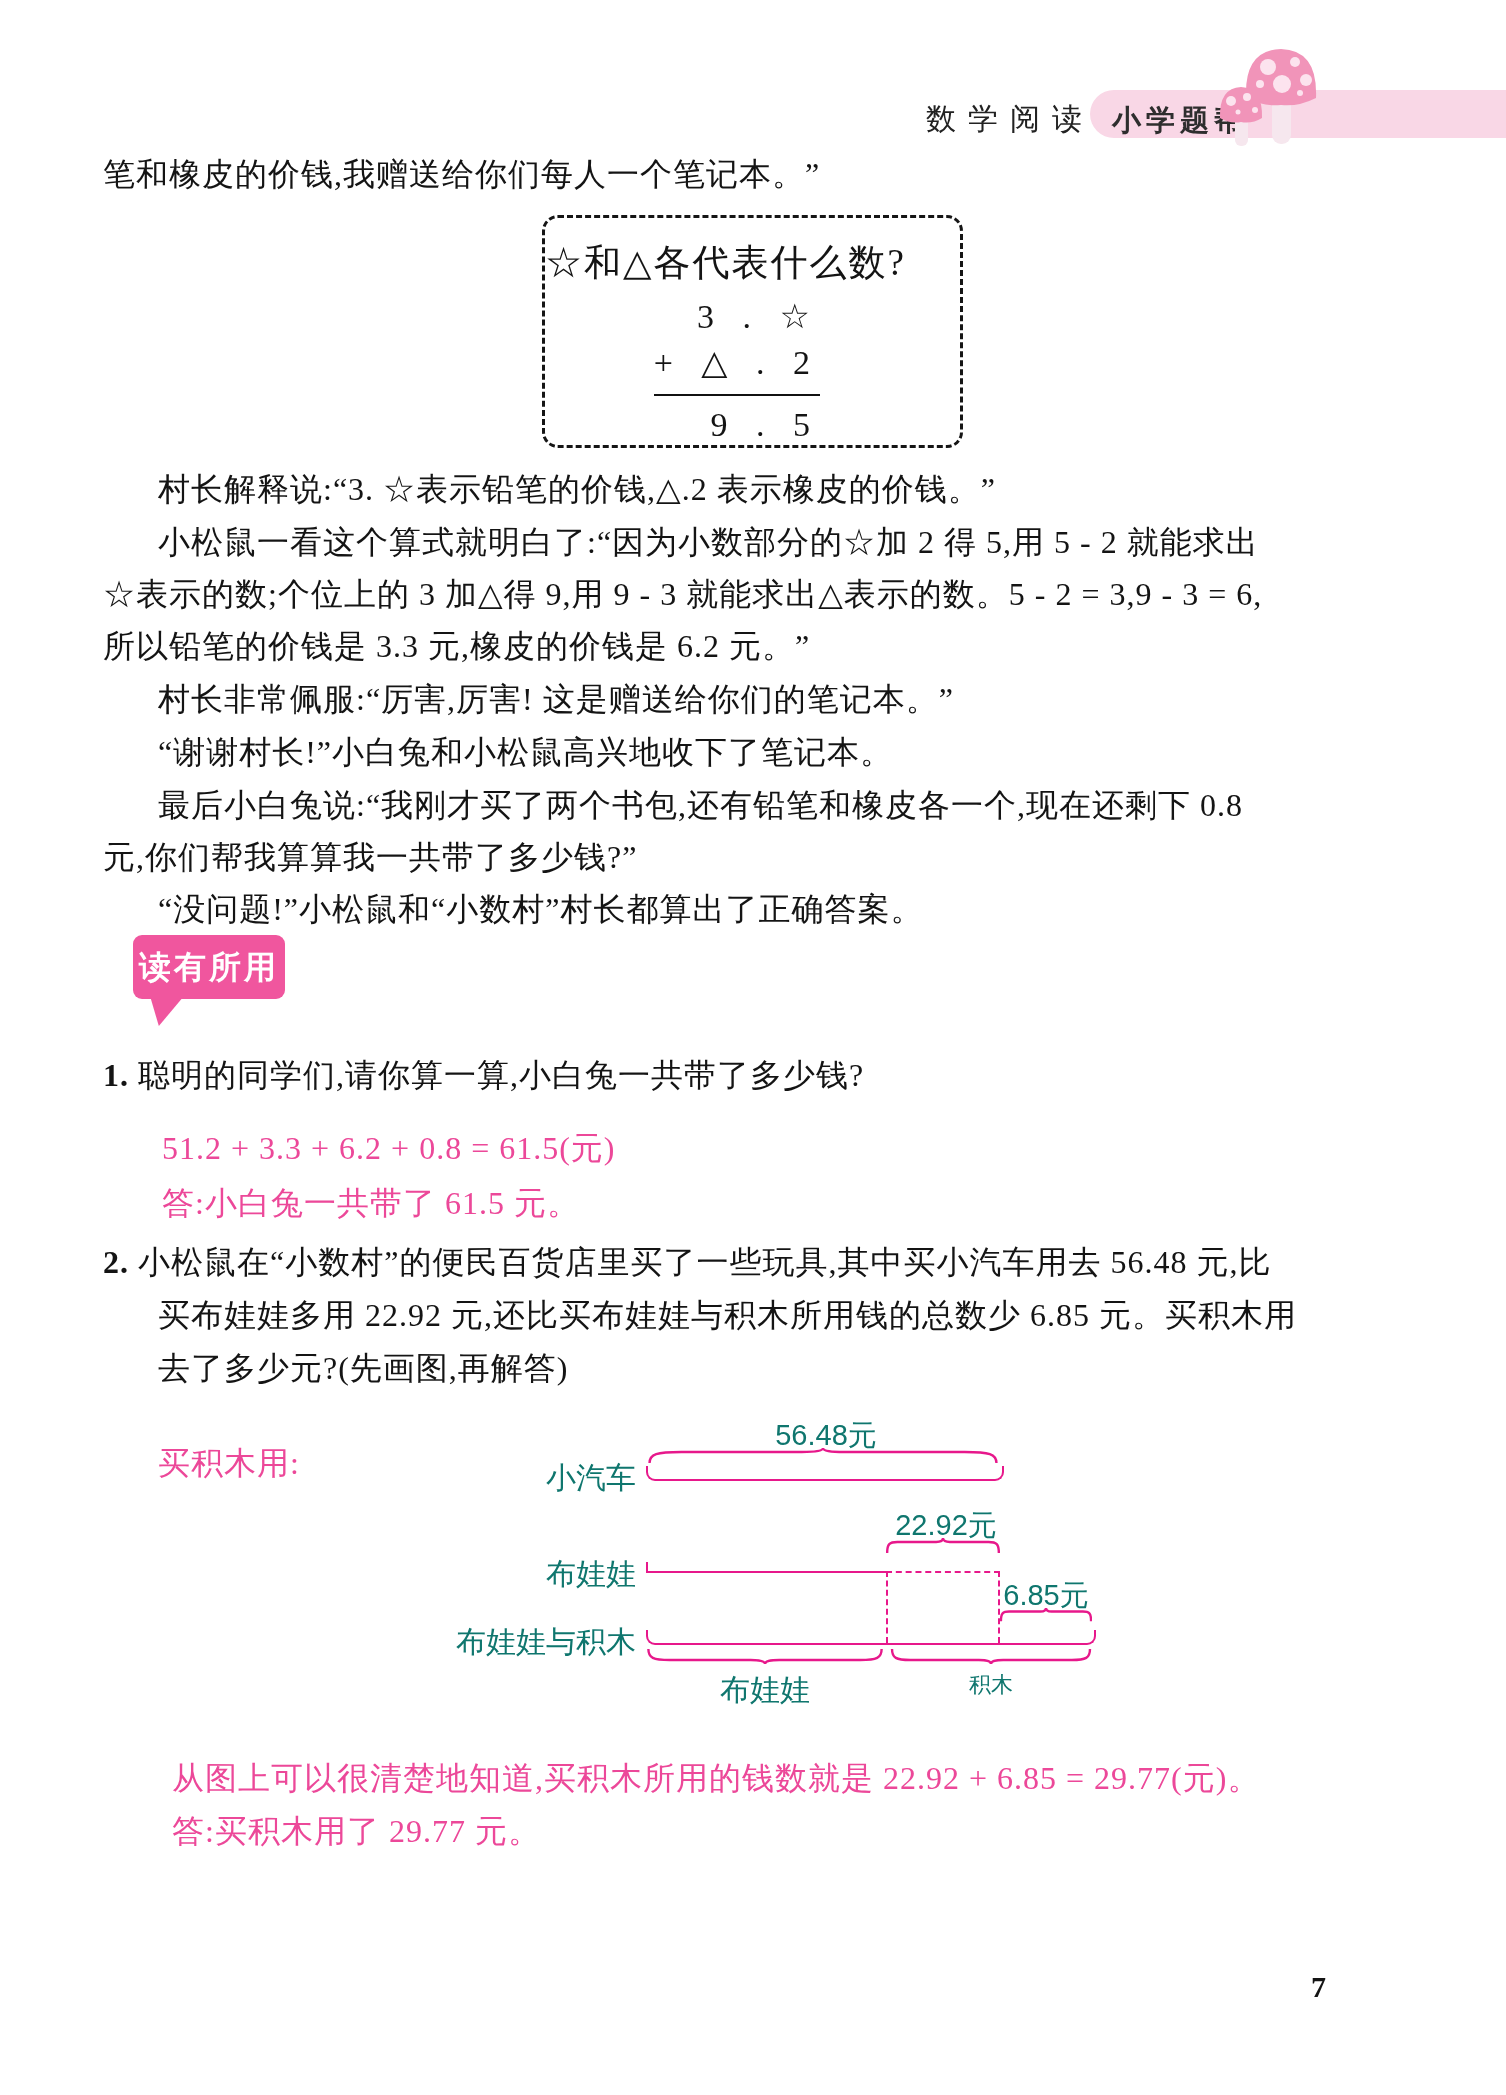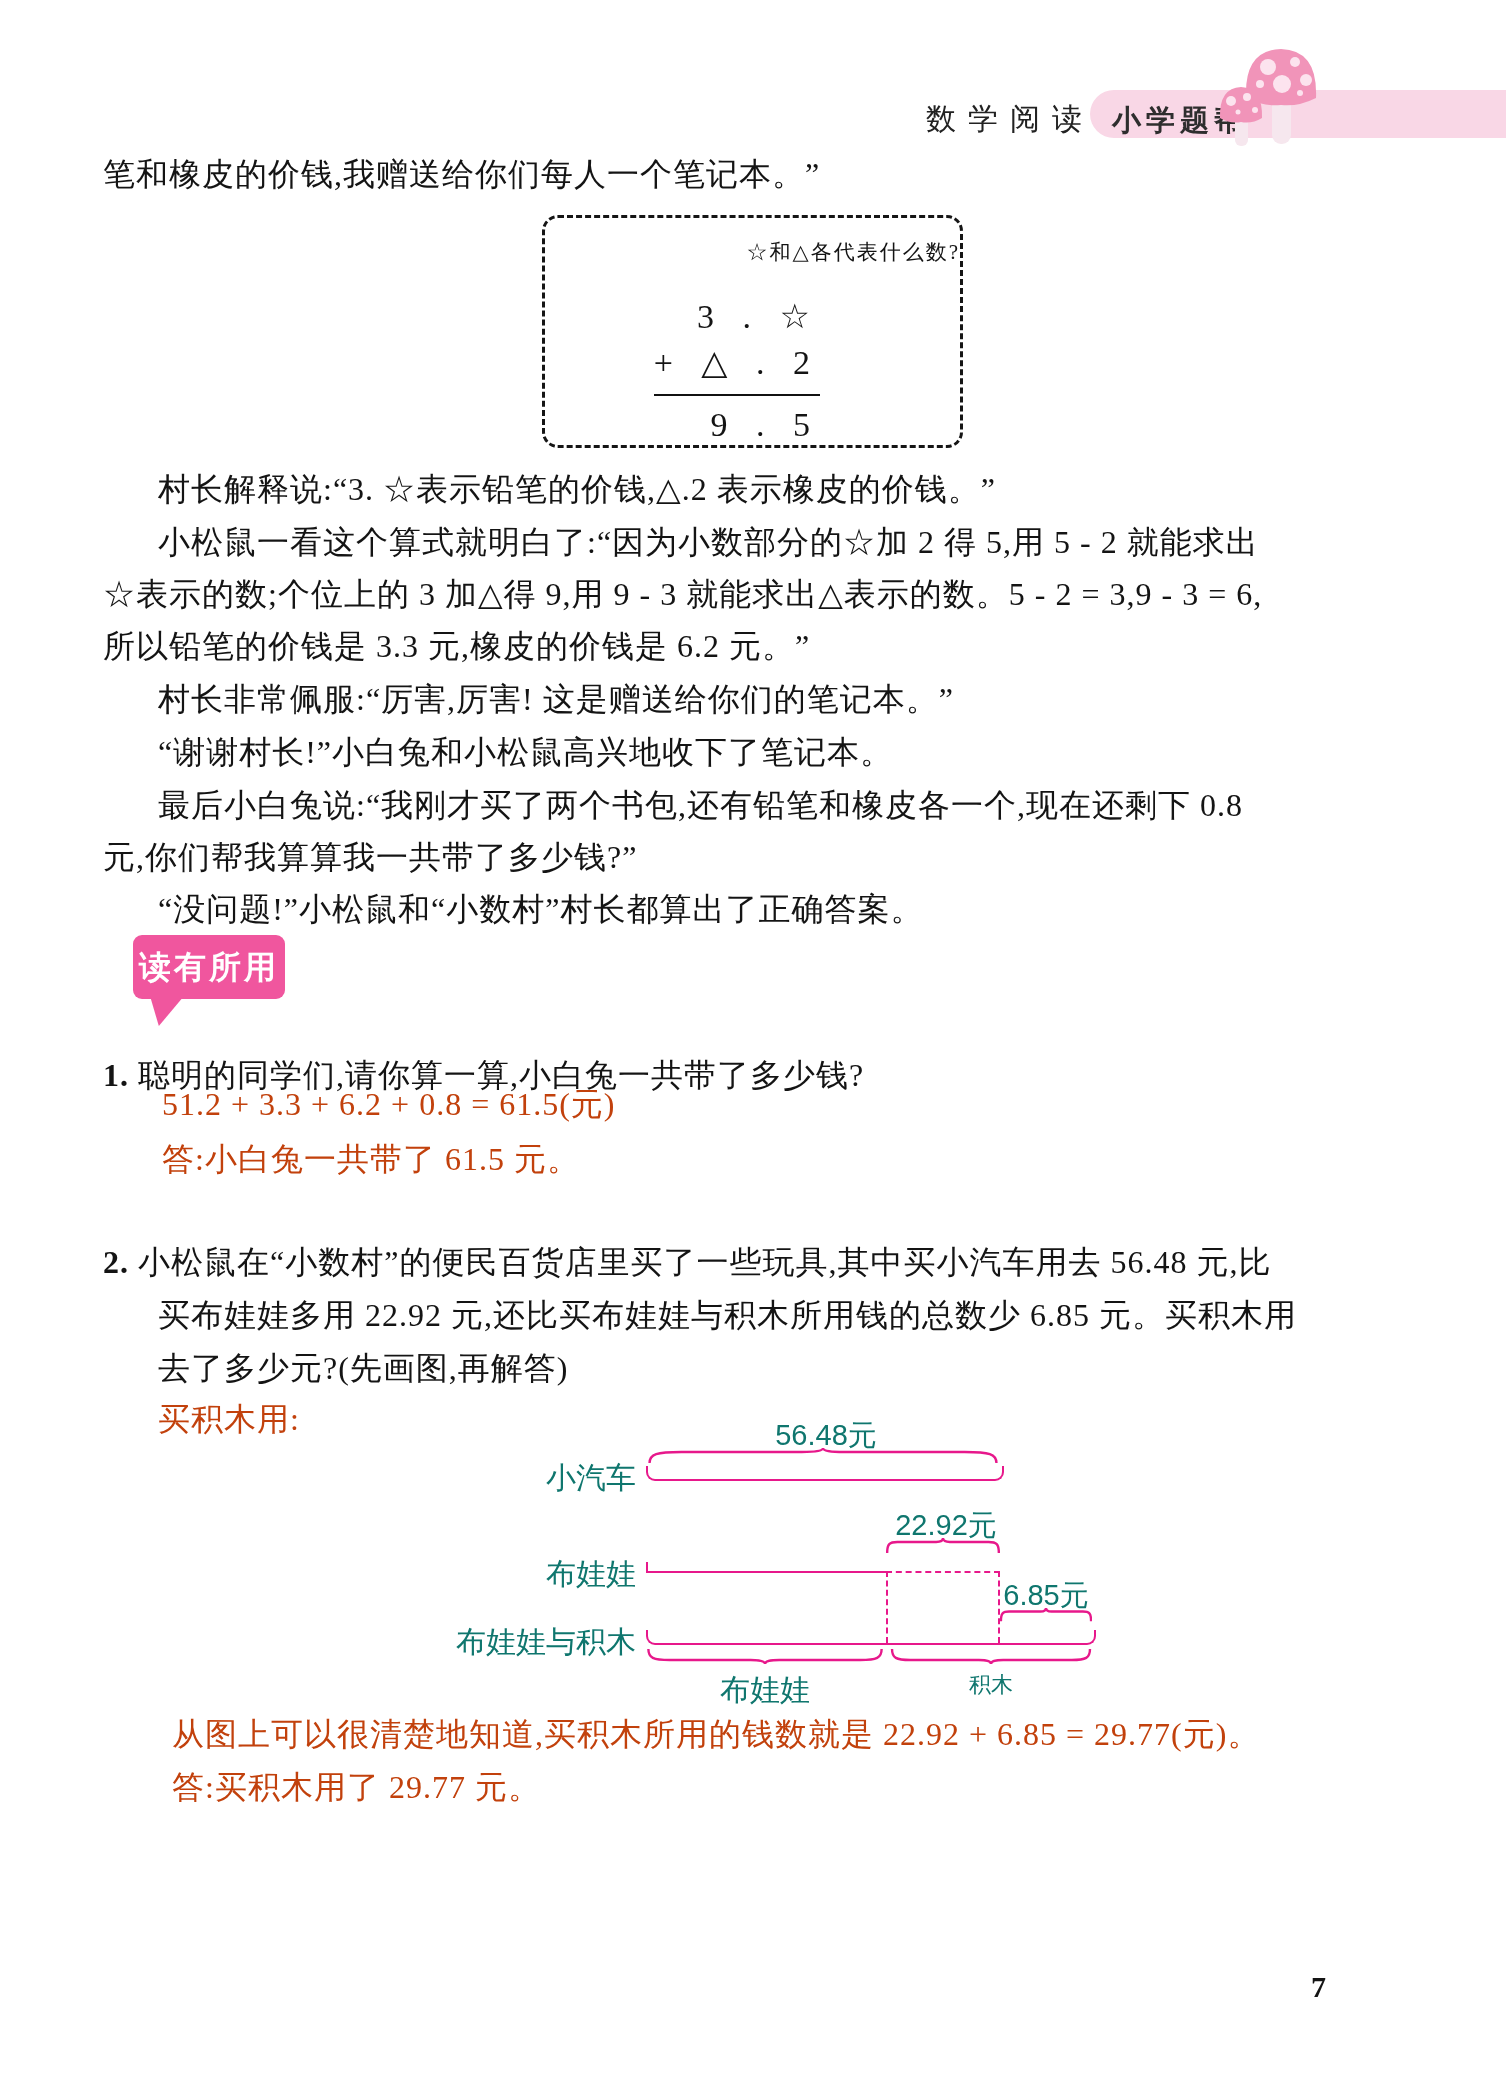--- a/index.html
+++ b/index.html
@@ -1,34 +1,34 @@
 <!DOCTYPE html>
 <html><head>
 <meta charset="utf-8">
 <style>
   html,body{margin:0;padding:0;background:#d8d8d8;}
   #page{position:relative;width:1506px;height:2095px;background:#ffffff;margin:0 auto;
         font-family:"Liberation Serif","DejaVu Serif",serif;color:#141414;overflow:hidden;}
   .abs{position:absolute;white-space:nowrap;}
   .line{font-size:32px;line-height:1.2;letter-spacing:1px;}
-  .pink{color:#c2410c;}
+  .pink{color:#ec4899;margin-top:44px;}
   .bold{font-weight:bold;}
 
   
   #band{position:absolute;left:1090px;top:90px;width:416px;height:48px;background:#f9d7e6;
         border-radius:26px 0 0 26px;}
   #hdr-title{left:926px;top:99px;font-size:30px;letter-spacing:12px;color:#222;}
   #brand{left:1112px;top:101px;font-size:29px;font-weight:bold;letter-spacing:5px;color:#2e2e2e;
          font-family:"Liberation Sans","DejaVu Sans",sans-serif;}
   #mushrooms{left:1210px;top:34px;}
 
   
   #pbox{position:absolute;left:542px;top:215px;width:415px;height:227px;
         border:3px dashed #151515;border-radius:16px;}
-  #pbox-title{position:absolute;left:0;right:0;top:20px;text-align:right;font-size:21px;letter-spacing:2px;}
+  #pbox-title{position:absolute;left:0;right:0;top:20px;text-align:left;font-size:37px;letter-spacing:2px;}
   #sum-col{position:absolute;right:140px;top:76px;text-align:right;font-size:34px;letter-spacing:10px;}
   #sum-col .row{line-height:1.35;}
   #sum-rule{border-bottom:2.5px solid #111;padding-bottom:8px;}
   #sum-res{padding-top:6px;}
 
   
   #badge{position:absolute;left:133px;top:935px;width:152px;height:64px;background:#f0569e;
          border-radius:9px;color:#fff;font-size:32px;font-weight:bold;letter-spacing:3px;
          text-align:center;line-height:64px;font-family:"Liberation Sans","DejaVu Sans",sans-serif;}
   #badge-tail{position:absolute;left:150px;top:996px;width:34px;height:30px;background:#f0569e;

